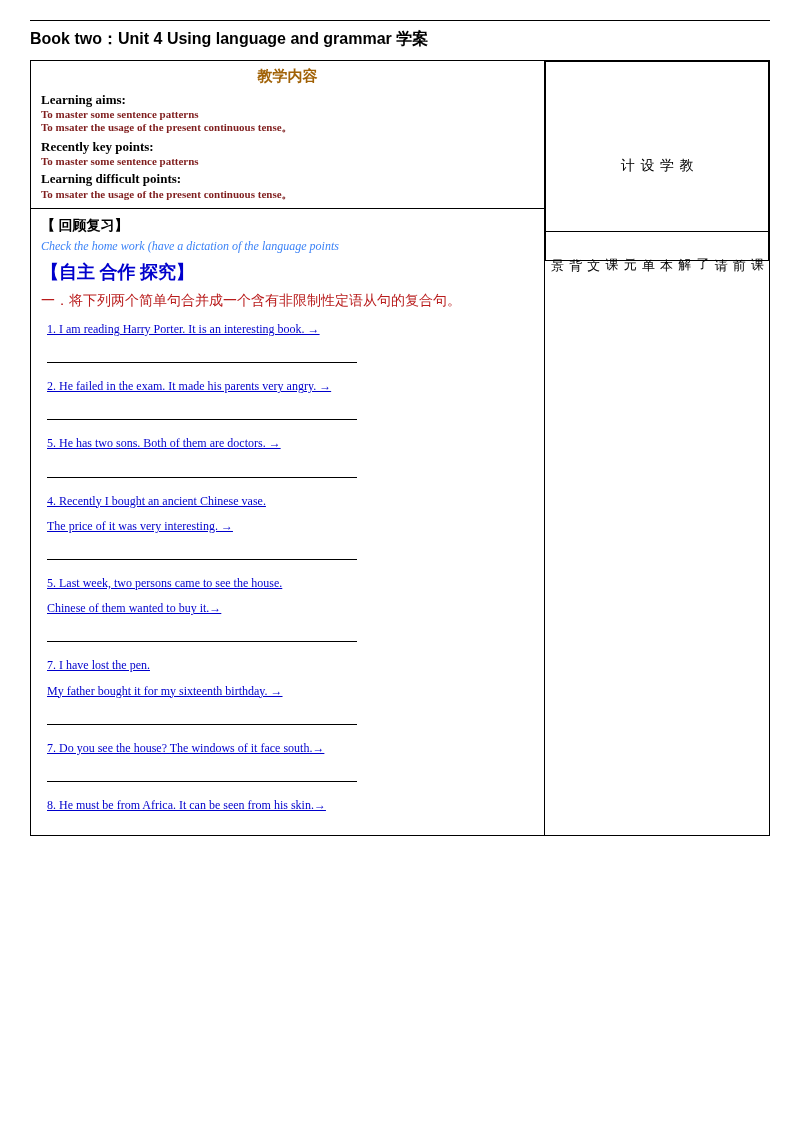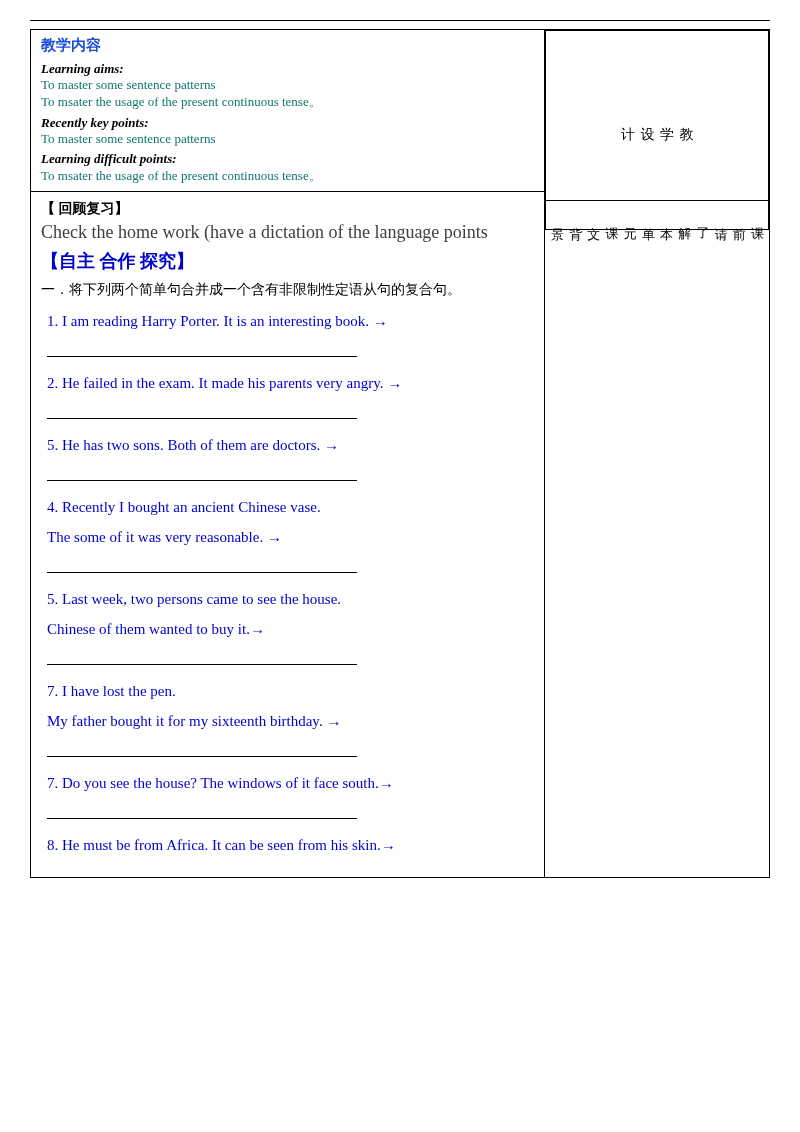--- a/index.html
+++ b/index.html
@@ -26,70 +26,72 @@
       border-top: 1.5px solid #000;
       margin-bottom: 8px;
     }
     .page-title {
       font-size: 16px;
       font-weight: bold;
       margin-bottom: 10px;
       font-family: "SimHei", "黑体", sans-serif;
     }
     .section-header-blue {
-      color: #1d4ed8;
+      color: #a16207;
       font-size: 15px;
       font-weight: bold;
+      text-align: center;
       margin-bottom: 6px;
       font-family: "SimHei", "黑体", sans-serif;
     }
     .learning-label {
       font-weight: bold;
       font-size: 13px;
       color: #000;
       margin-top: 4px;
-      font-style: italic;
     }
     .learning-text {
-      font-size: 13px;
-      color: #0f766e;
-      font-weight: normal;
+      font-size: 11px;
+      color: #7f1d1d;
+      font-weight: bold;
     }
     .review-header {
       color: #000000;
       font-size: 14px;
       font-weight: bold;
       margin-top: 2px;
       margin-bottom: 4px;
     }
     .check-homework {
-      color: #404040;
-      font-size: 18px;
+      color: #3b82f6;
+      font-size: 12px;
       margin-bottom: 6px;
+      font-style: italic;
     }
     .zizhu-header {
       color: #0000cc;
       font-size: 18px;
       font-weight: bold;
       margin-bottom: 8px;
     }
     .section-instruction {
-      color: #000000;
+      color: #b91c1c;
       font-size: 14px;
       margin-bottom: 10px;
     }
     .exercise-item {
       margin-bottom: 14px;
       padding-left: 6px;
     }
     .exercise-text {
       color: #0000cc;
-      font-size: 15px;
+      font-size: 12px;
       margin-bottom: 6px;
       line-height: 1.6;
+      text-decoration: underline;
     }
     .answer-line {
       border-bottom: 1px solid #000;
       width: 310px;
       height: 18px;
       margin-top: 4px;
       margin-bottom: 4px;
       display: block;
     }
     .outer-table {
@@ -133,20 +135,21 @@
       font-family: "SimSun", "宋体", serif;
       line-height: 1.4;
     }
   </style>
 </head>
 <body>
 
 <div class="page-container">
   <hr class="top-divider">
 
+  <div class="page-title">Book two：Unit 4    Using language and grammar 学案</div>
 
   <table class="outer-table">
     <tbody>
         <tr>
 
       <td class="left-main">
 
         <div class="inner-top">
           <div class="section-header-blue">教学内容</div>
 
@@ -180,21 +183,21 @@
             <span class="answer-line"></span>
           </div>
 
           <div class="exercise-item">
             <div class="exercise-text">5. He has two sons. Both of them are doctors. →</div>
             <span class="answer-line"></span>
           </div>
 
           <div class="exercise-item">
             <div class="exercise-text">4. Recently I bought an ancient Chinese vase.</div>
-            <div class="exercise-text">  The some of it was very reasonable. →</div>
+            <div class="exercise-text">  The price of it was very interesting. →</div>
             <span class="answer-line"></span>
           </div>
 
           <div class="exercise-item">
             <div class="exercise-text">5. Last week, two persons came to see the house.</div>
             <div class="exercise-text">Chinese of them wanted to buy it.→</div>
             <span class="answer-line"></span>
           </div>
 
           <div class="exercise-item">

